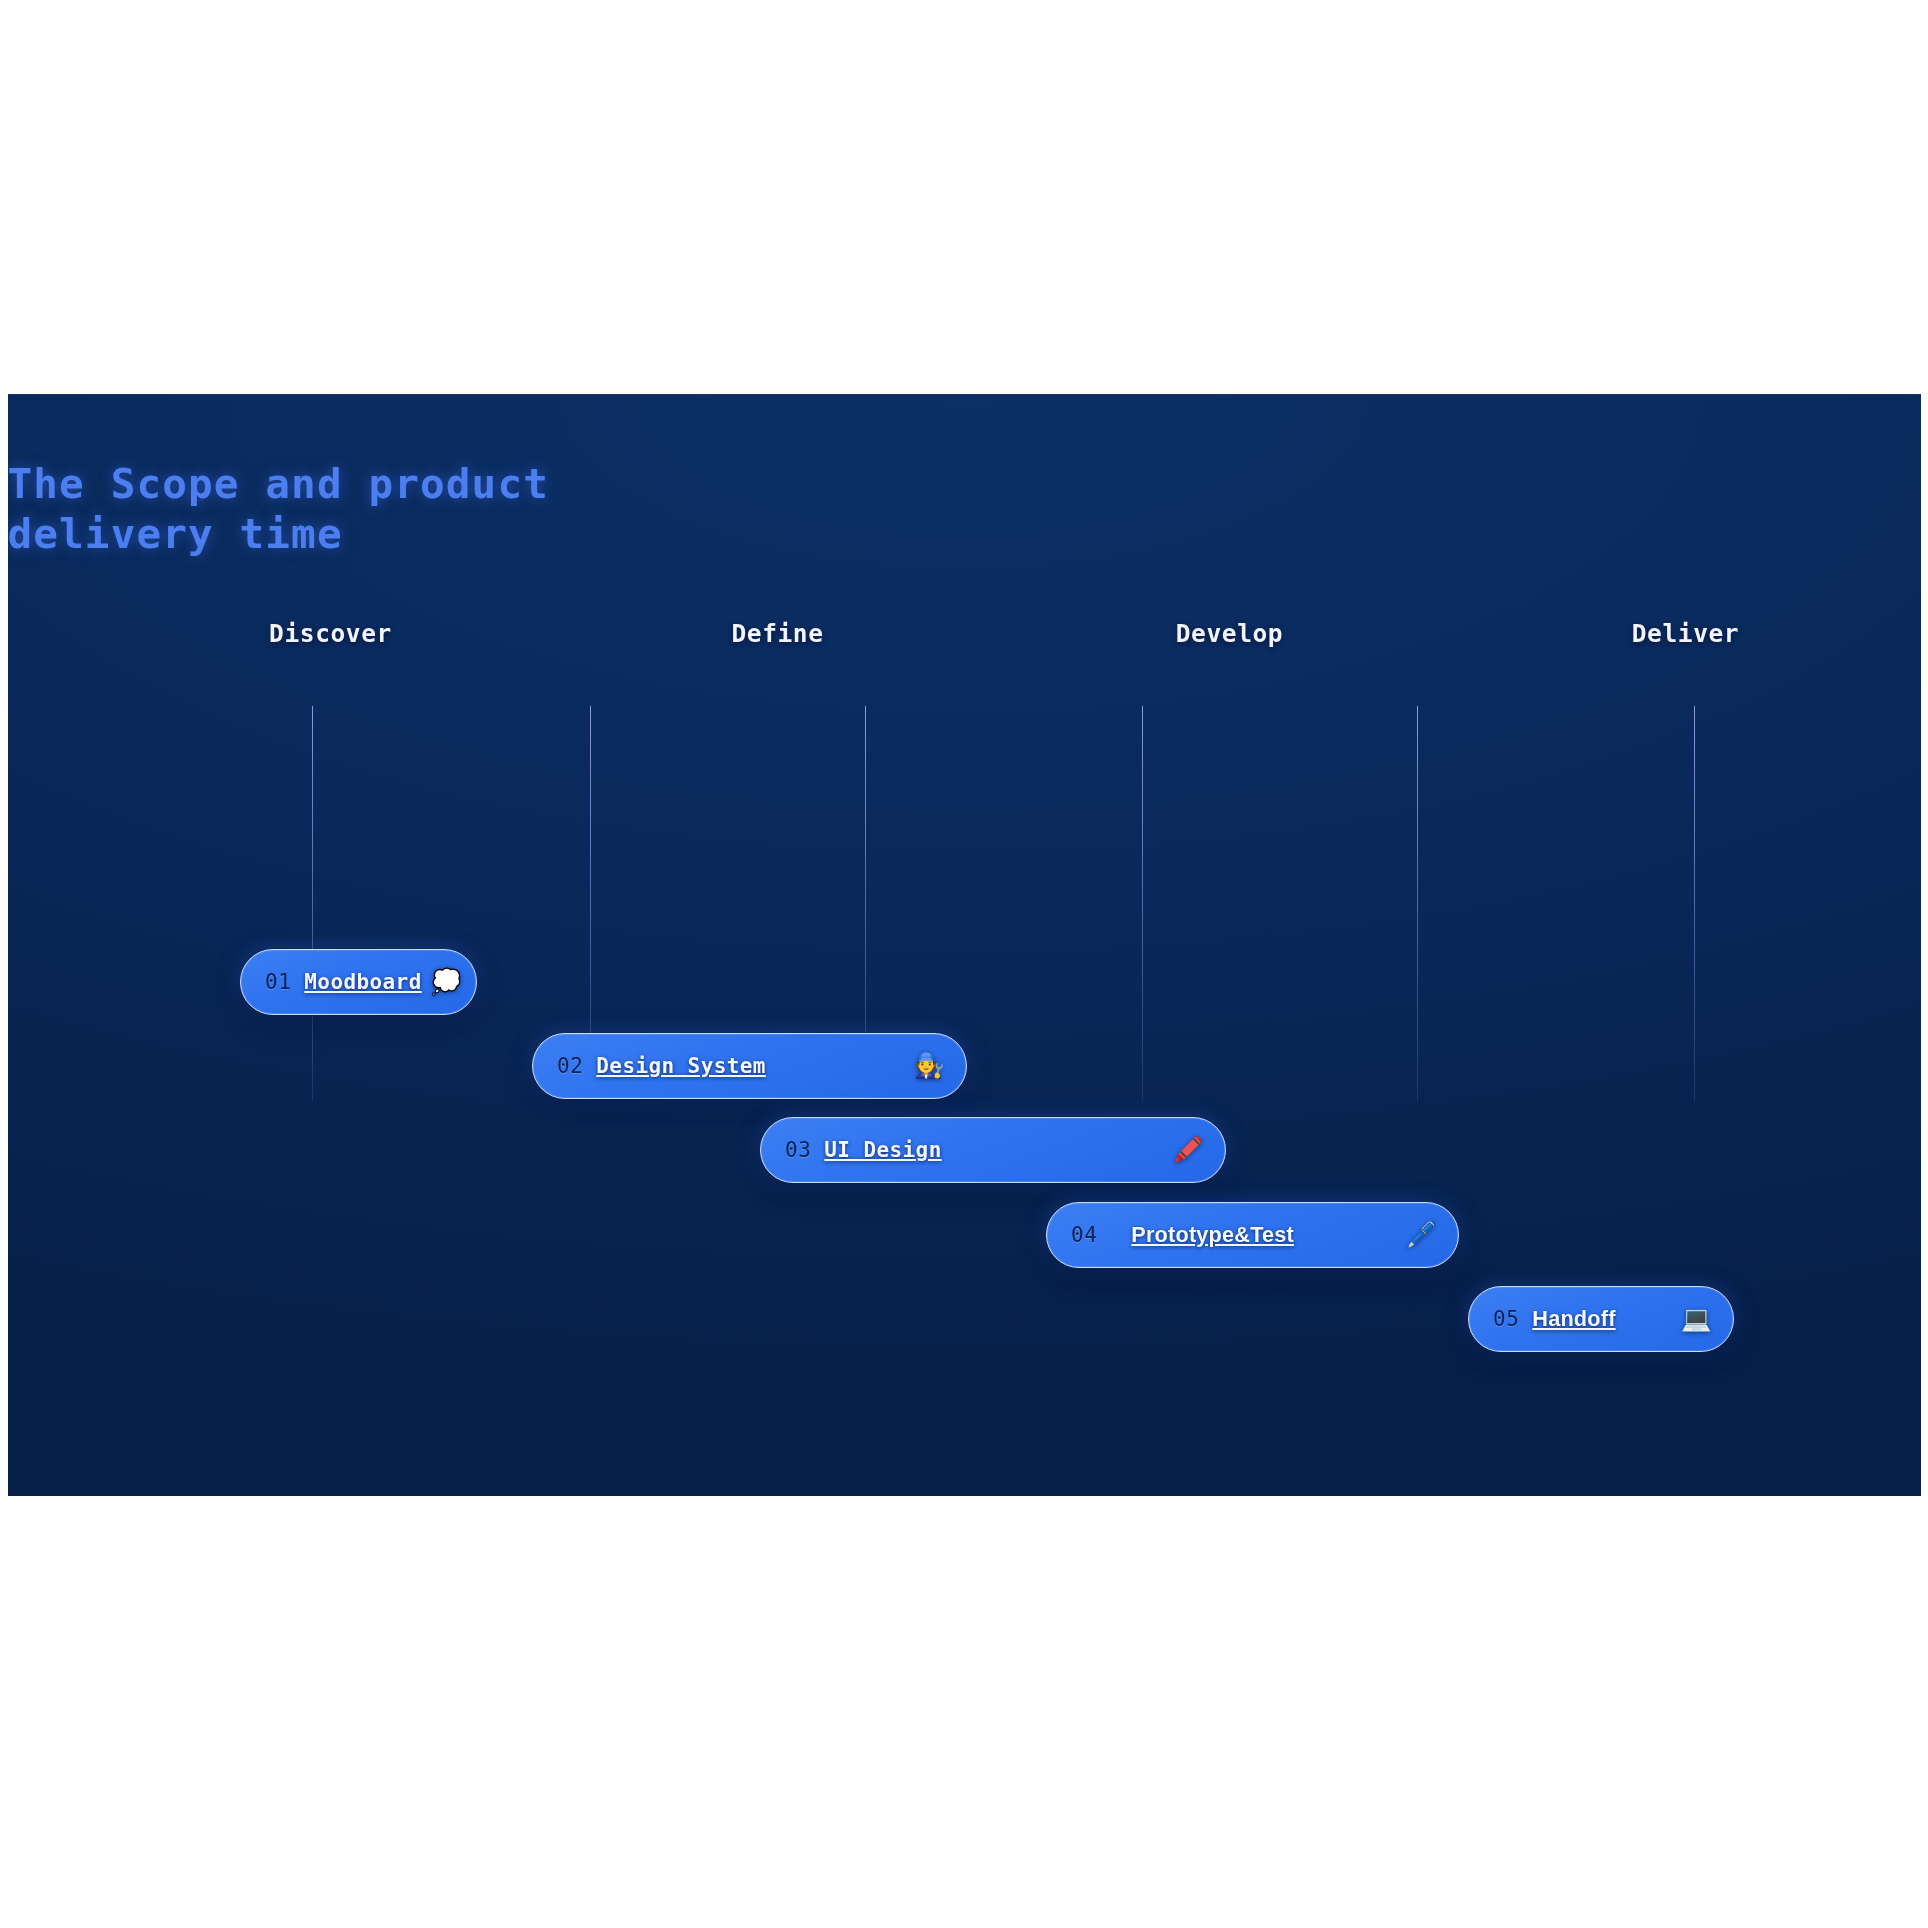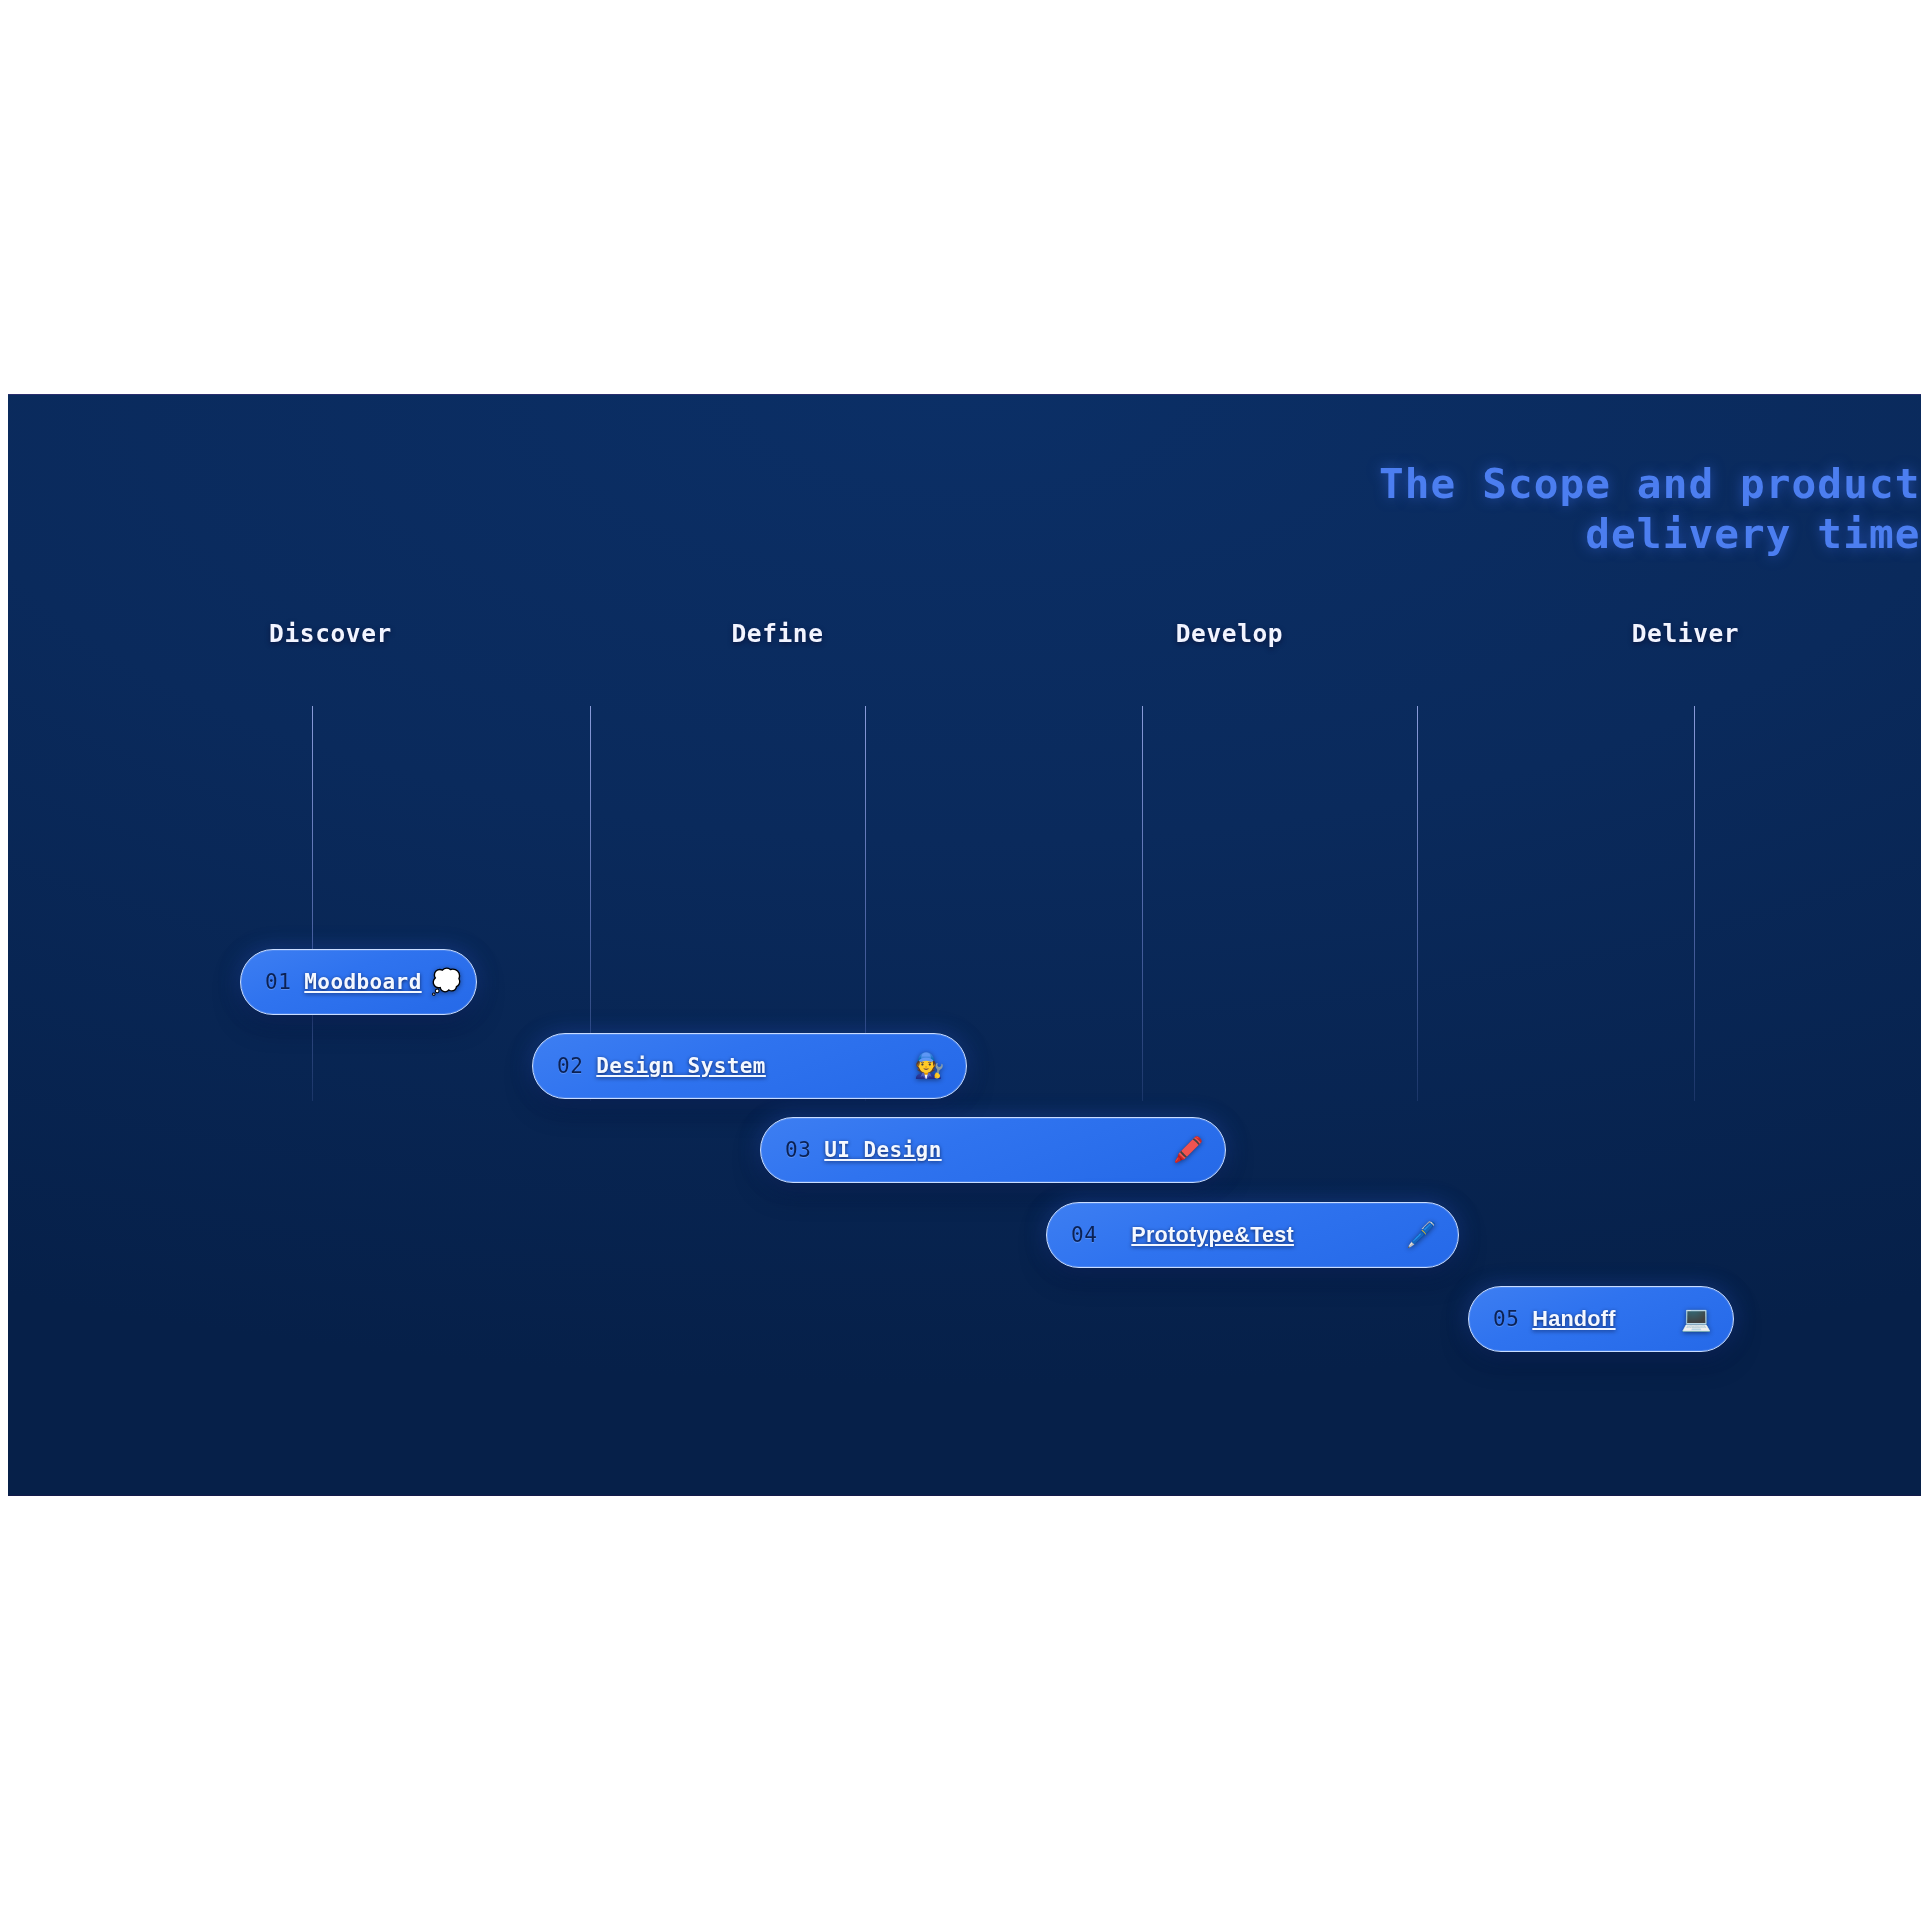--- a/index.html
+++ b/index.html
@@ -36,21 +36,21 @@
     box-sizing: border-box;
     overflow: hidden;
   }
 
   
   #headline {
     position: absolute;
     left: 0;
     top: 64px;
     width: 100%;
-    text-align: right;
+    text-align: left;
     font-family: "DejaVu Sans Mono", "Liberation Mono", monospace;
     font-weight: 700;
     font-size: 41px;
     line-height: 1.22;
     letter-spacing: 1.1px;
     color: #4c7ef0;
     text-shadow: 0 0 13px rgba(60,110,235,0.55);
     white-space: pre-line;
   }
 

